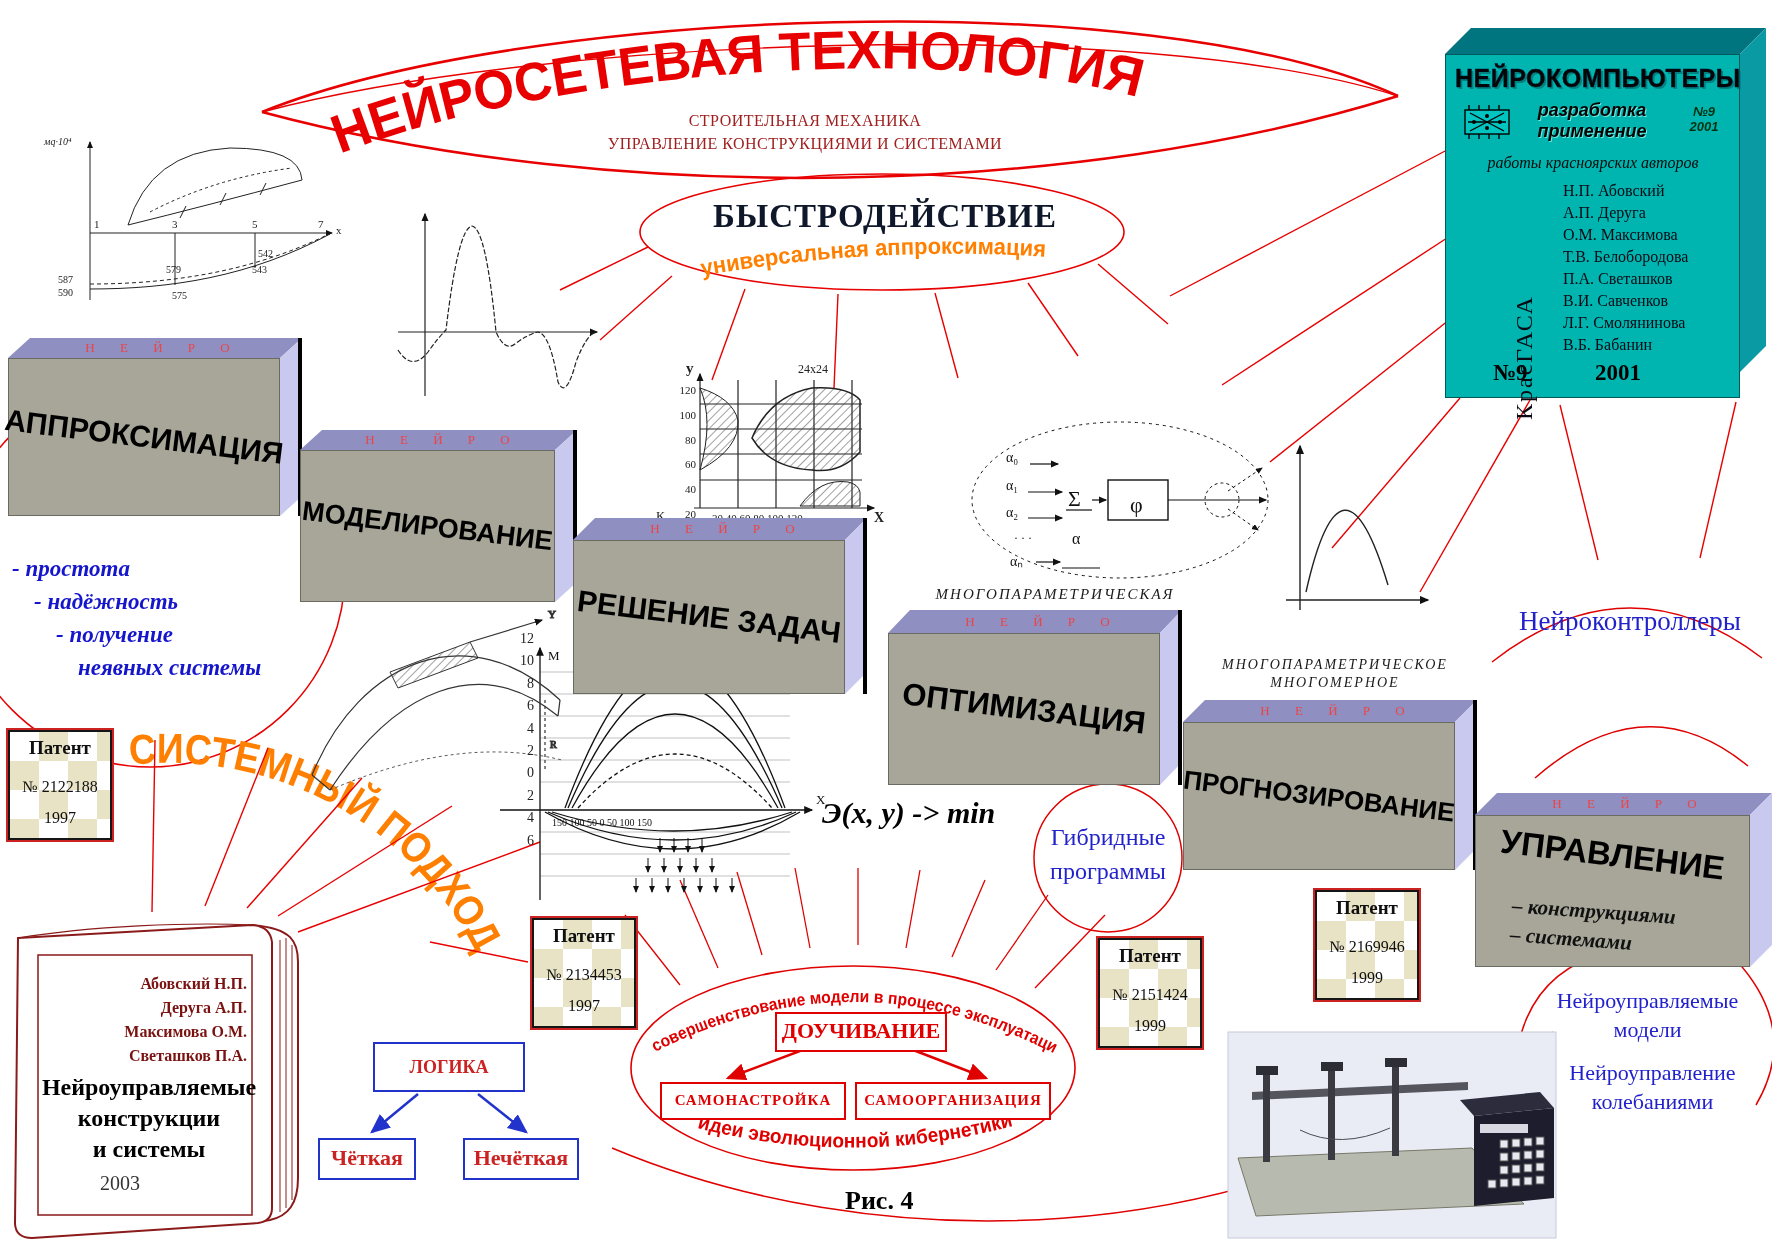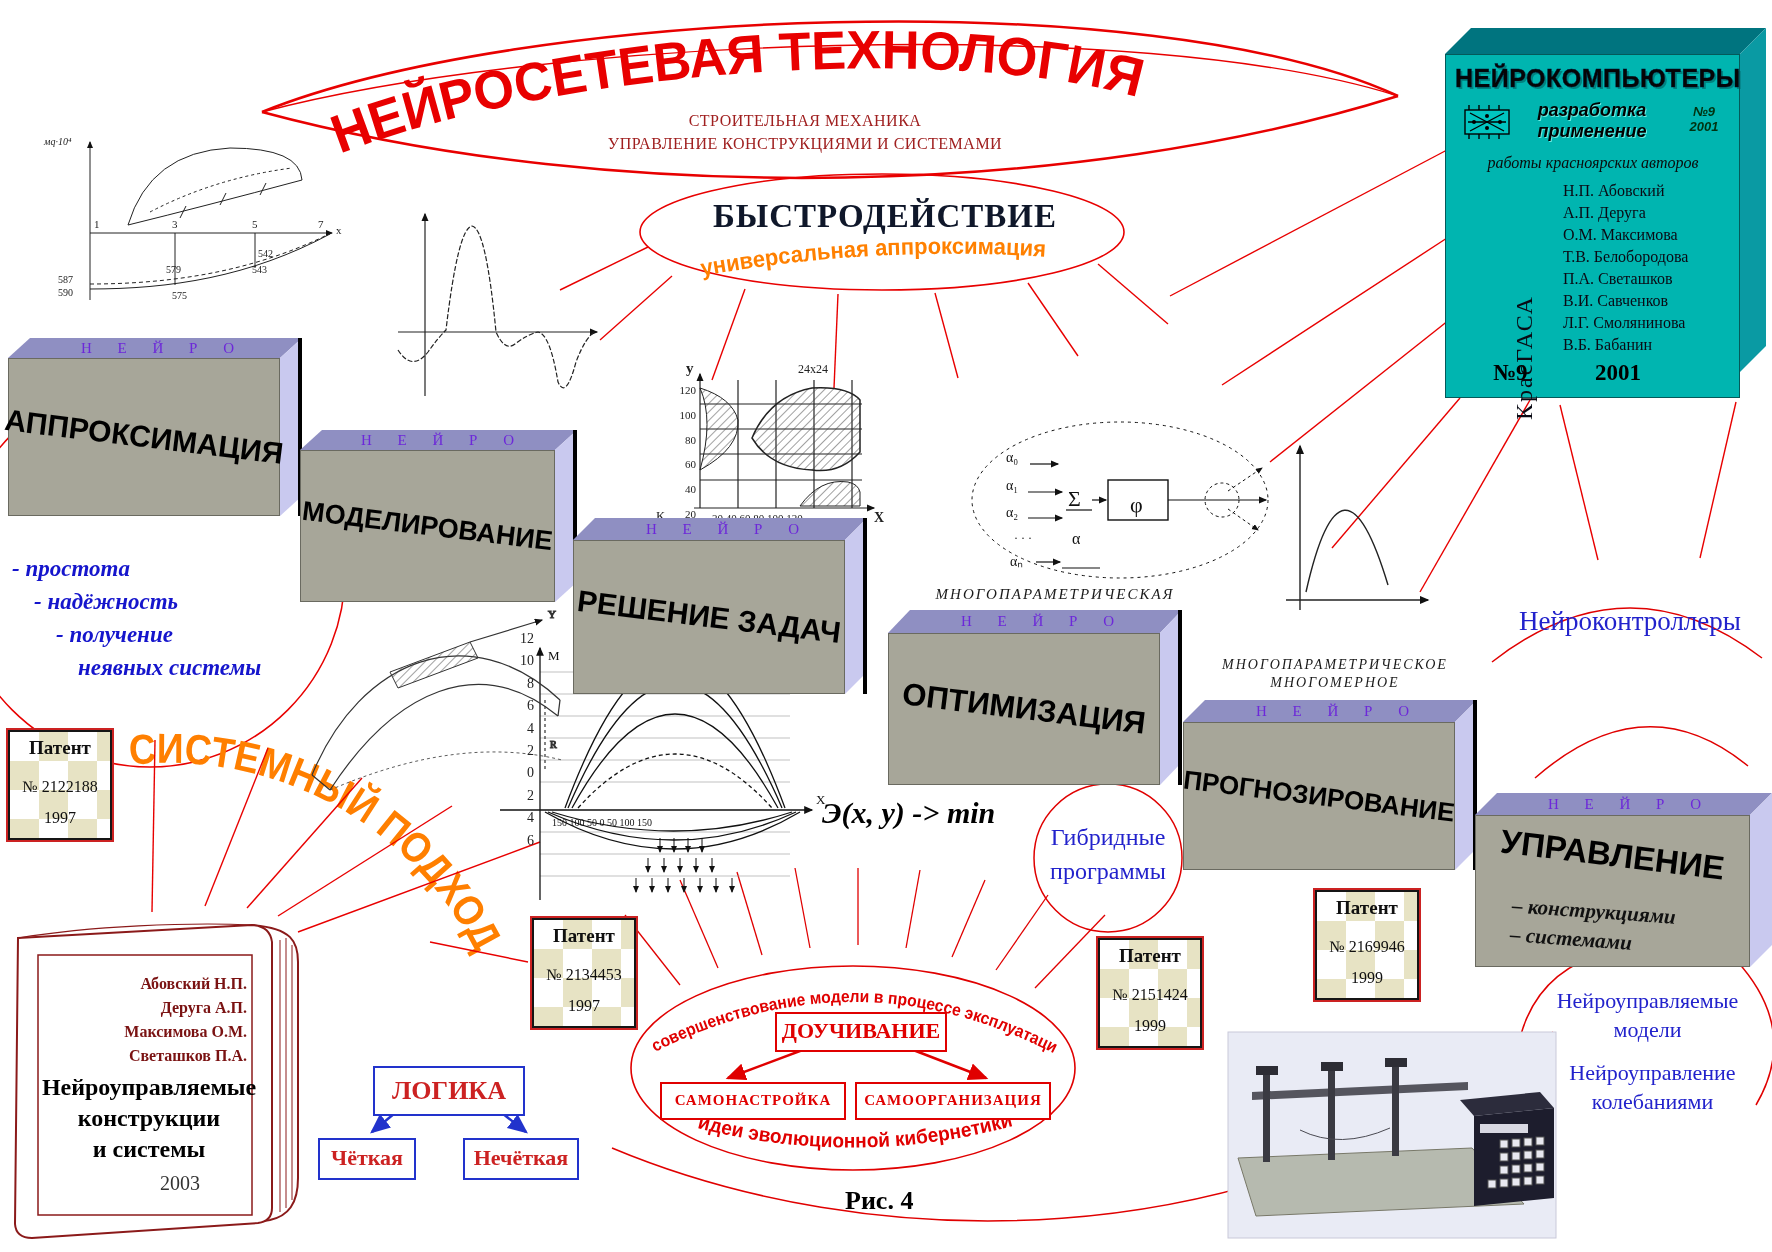--- a/index.html
+++ b/index.html
@@ -9,21 +9,21 @@
   .pre{white-space:pre-line;}
   svg text{font-family:"Liberation Serif",serif;}
   
   .blk{position:absolute;z-index:3;}
   .blk>div{position:absolute;left:0;top:0;}
   .blk-top{background:#8f8fc2;}
   .blk-side{background:#c9c9ef;}
   .blk-face{background:#a7a699;box-shadow:inset 0 0 0 1px #6a6a60;}
   .blk-bar{width:4px;background:#000;}
   .blk-neuro{height:20px;line-height:20px;text-align:center;font-family:"Liberation Serif",serif;
-             font-size:15px;letter-spacing:11px;color:#6d28d9;white-space:nowrap;}
+             font-size:13px;letter-spacing:11px;color:#ef4444;white-space:nowrap;}
   .blk-label{display:flex;align-items:center;justify-content:center;font-weight:bold;color:#000;
              transform:rotate(7deg);white-space:nowrap;font-family:"Liberation Sans",sans-serif;}
   .blk-tag{position:absolute;z-index:4;font-family:"Liberation Serif",serif;font-style:italic;
            color:#1a1a1a;text-align:center;letter-spacing:2px;}
   
   .patent{position:absolute;width:100px;height:106px;border:2px solid #151515;outline:2px solid #cc2222;
           background-color:#fff;
           background-image:conic-gradient(#e7e3c4 0deg 90deg,#ffffff 90deg 180deg,#e7e3c4 180deg 270deg,#ffffff 270deg 360deg);
           background-size:58px 58px;text-align:center;color:#101010;z-index:4;
           font-family:"Liberation Serif",serif;}
@@ -70,21 +70,21 @@
   .rbox{position:absolute;border:2px solid #e00000;color:#e00000;background:#fff;text-align:center;
         font-family:"Liberation Serif",serif;font-weight:bold;z-index:5;}
   .formula{position:absolute;left:822px;top:796px;font-family:"Liberation Serif",serif;font-weight:bold;
            font-style:italic;font-size:30px;color:#000;z-index:5;}
   .caption{position:absolute;left:845px;top:1186px;font-family:"Liberation Serif",serif;font-weight:bold;
            font-size:26px;color:#000;z-index:5;}
   .book-authors{position:absolute;left:55px;top:972px;width:192px;text-align:right;color:#7a1212;
                 font-family:"Liberation Serif",serif;font-weight:bold;font-size:16px;line-height:24px;z-index:5;}
   .book-title{position:absolute;left:40px;top:1072px;width:218px;text-align:center;color:#000;
               font-family:"Liberation Serif",serif;font-weight:bold;font-size:24px;line-height:31px;z-index:5;}
-  .book-year{position:absolute;left:100px;top:1172px;width:100px;text-align:right;color:#333;
+  .book-year{position:absolute;left:100px;top:1172px;width:100px;text-align:left;color:#333;
              font-family:"Liberation Serif",serif;font-size:20px;z-index:5;}
   .tick{position:absolute;color:#222;font-family:"Liberation Serif",serif;z-index:2;}
 </style>
 </head>
 <body>
 
 <div id="stage">
 
   <svg class="abs" style="left:0;top:0;z-index:1" width="1772" height="1252" viewBox="0 0 1772 1252">
     <defs>
@@ -554,21 +554,21 @@
     <div>Абовский Н.П.</div>
     <div>Деруга А.П.</div>
     <div>Максимова О.М.</div>
     <div>Светашков П.А.</div>
   </div>
   <div class="book-title pre">Нейроуправляемые
 конструкции
 и системы</div>
   <div class="book-year">2003</div>
 
-  <div class="lbox" style="left:373px;top:1066px;width:148px;height:46px;font-size:26px;line-height:46px">ЛОГИКА</div>
+  <div class="lbox" style="left:373px;top:1042px;width:148px;height:46px;font-size:18px;line-height:46px">ЛОГИКА</div>
   <div class="lbox" style="left:318px;top:1138px;width:94px;height:38px;font-size:22px;line-height:36px">Чёткая</div>
   <div class="lbox" style="left:463px;top:1138px;width:112px;height:38px;font-size:22px;line-height:36px">Нечёткая</div>
 
   <div class="rbox" style="left:775px;top:1012px;width:168px;height:36px;font-size:22px;line-height:34px">ДОУЧИВАНИЕ</div>
   <div class="rbox" style="left:660px;top:1082px;width:182px;height:34px;font-size:15px;line-height:32px;letter-spacing:1px">САМОНАСТРОЙКА</div>
   <div class="rbox" style="left:855px;top:1082px;width:192px;height:34px;font-size:15px;line-height:32px;letter-spacing:1px">САМООРГАНИЗАЦИЯ</div>
 
   <div class="note-blue pre" style="left:1042px;top:820px;width:132px;font-size:24px;line-height:34px">Гибридные
 программы</div>
   <div class="note-blue" style="left:1505px;top:606px;width:250px;font-size:27px">Нейроконтроллеры</div>

